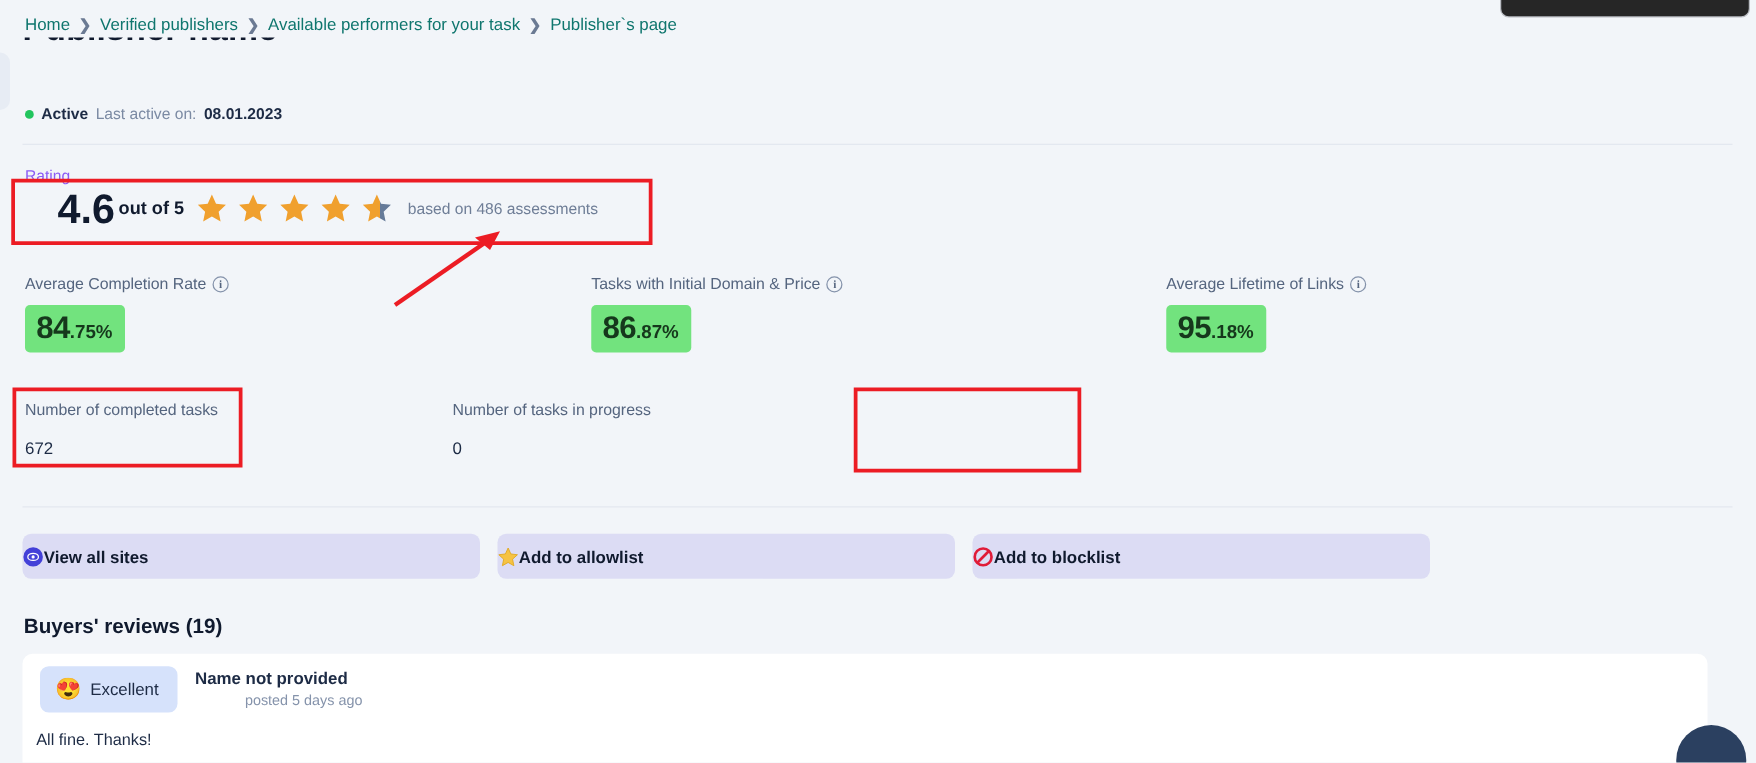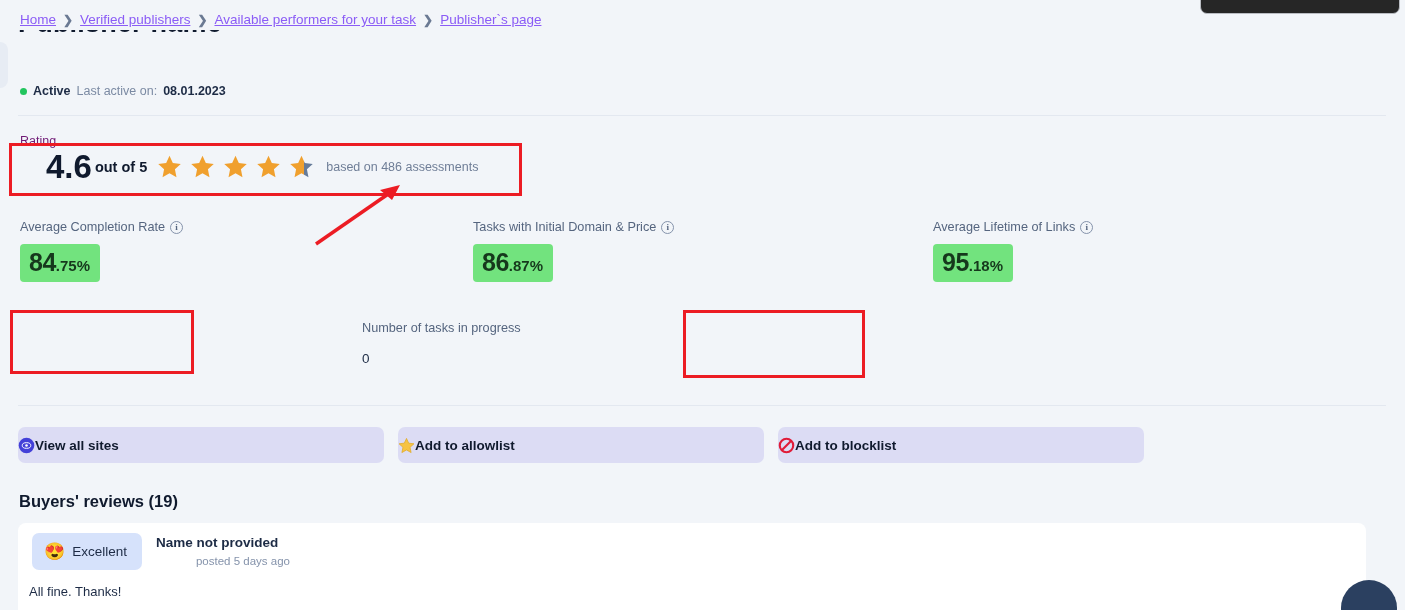--- a/index.html
+++ b/index.html
@@ -11,21 +11,21 @@
     overflow: hidden;
   }
   .page { position: relative; width: 1405px; height: 610px; }
 
   
   .breadcrumb {
     position: absolute; left: 20px; top: 12px;
     font-size: 13.5px; color: #55657f; white-space: nowrap;
     display: flex; align-items: center; gap: 7px;
   }
-  .crumb { color: #8b5cf6; text-decoration: underline; }
+  .crumb { color: #0f766e; }
   .crumb-sep { color: #6b7a93; font-weight: bold; font-size: 12px; }
 
   
   .avatar-stub {
     position: absolute; left: -8px; top: 42px;
     width: 16px; height: 46px;
     background: #e7ecf4; border-radius: 8px;
   }
 
   
@@ -52,21 +52,21 @@
   .divider {
     position: absolute; left: 18px; width: 1368px; height: 1px;
     background: #e3e8f0;
   }
   .divider.d1 { top: 115px; }
   .divider.d2 { top: 405px; }
 
   
   .rating-label {
     position: absolute; left: 20px; top: 134px;
-    font-size: 12.5px; color: #701a75;
+    font-size: 12.5px; color: #8b5cf6;
   }
   .rating-row {
     position: absolute; left: 18px; top: 150px;
     display: flex; align-items: center; gap: 0; margin-left: 28px;
   }
   .rating-score { font-size: 33px; font-weight: bold; color: #101a2e; line-height: 1; }
   .rating-outof { font-size: 14.5px; font-weight: bold; color: #101a2e; margin-left: 3px; margin-right: 10px; }
   .stars { display: flex; align-items: center; gap: 8px; }
   .star { width: 25px; height: 25px; display: block; }
   .rating-based {
@@ -238,20 +238,24 @@
   <div class="metric" style="left:933px; top:220px;">
     <div class="metric-title">
       <span>Average Lifetime of Links</span>
       <span class="info-icon">i</span>
     </div>
     <div class="pct-badge">
       <span class="pct-int">95</span><span class="pct-frac">.18%</span>
     </div>
   </div>
 
+  <div class="count" style="left:20px; top:321px;">
+    <div class="count-label">Number of completed tasks</div>
+    <div class="count-value">672</div>
+  </div>
   <div class="count" style="left:362px; top:321px;">
     <div class="count-label">Number of tasks in progress</div>
     <div class="count-value">0</div>
   </div>
 
   <div class="divider d2"></div>
 
   <div class="actions">
     <button class="action-btn">
       <svg class="btn-icon" viewBox="0 0 24 24">

